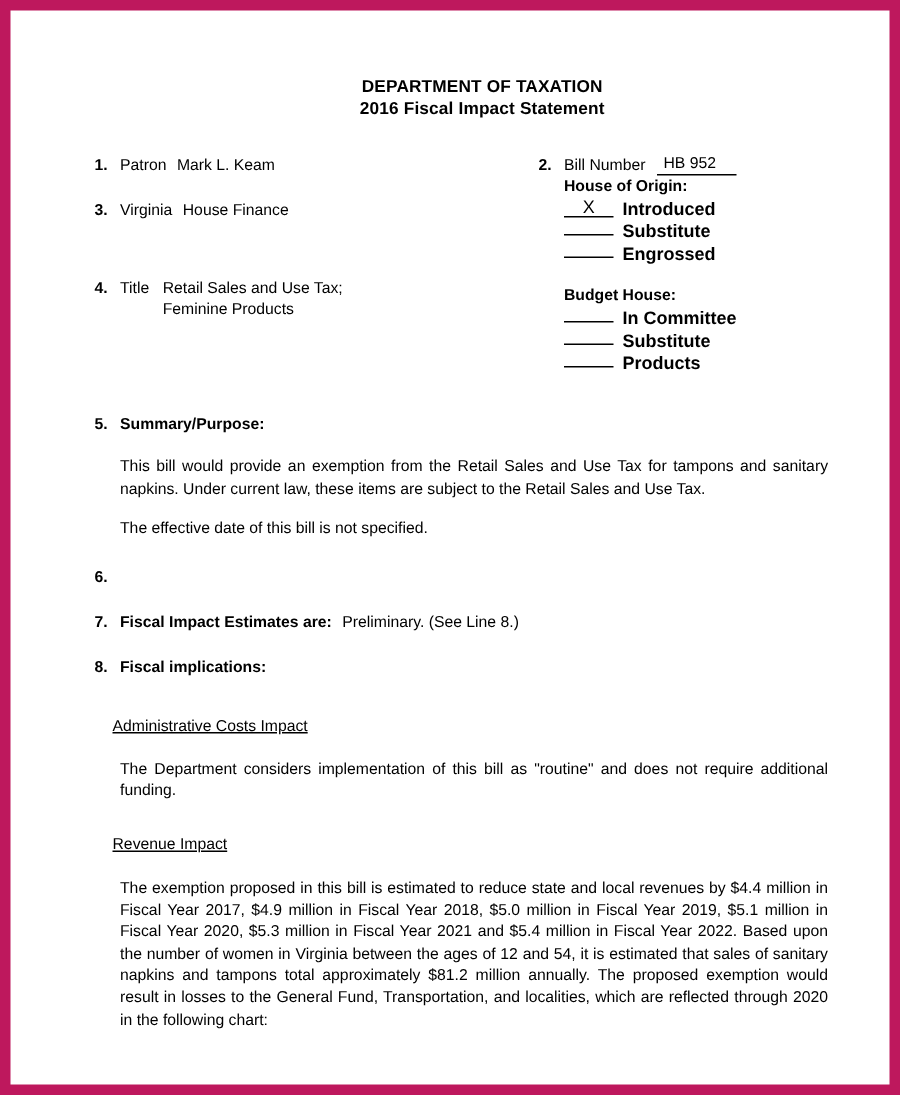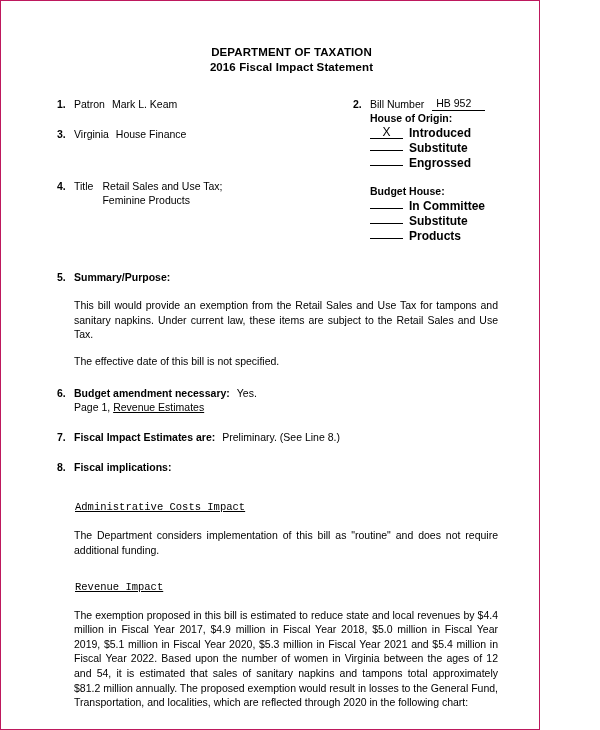--- a/index.html
+++ b/index.html
@@ -10,24 +10,24 @@
   body {
     width: 600px;
     height: 730px;
     font-family: "Liberation Sans", sans-serif;
     color: #000000;
     overflow: hidden;
   }
   .page {
     position: relative;
     box-sizing: border-box;
-    width: 540px;
+    width: 600px;
     height: 730px;
     background: #ffffff;
-    border: 1px solid #be185d;
+    border: 7px solid #be185d;
     padding: 44px 41px 0 56px;
   }
   .doc-header {
     text-align: center;
     font-weight: bold;
     font-size: 11.5px;
     line-height: 15px;
     letter-spacing: 0.1px;
     margin: 0 0 0 28px;
   }
@@ -129,24 +129,23 @@
     margin-left: 17px;
     max-width: 489px;
   }
   .para.nojust { text-align: left; }
 
   .uline { text-decoration: underline; }
 
   .sub-head {
     font-size: 10.5px;
     line-height: 14px;
-    margin-left: 18px;
+    margin-left: 12px;
     text-decoration: underline;
     display: inline-block;
-    font-family: Liberation Mono, monospace;
   }
   .sp-12 { height: 12px; }
   .sp-14 { height: 14px; }
   .sp-16 { height: 16px; }
   .sp-18 { height: 18px; }
   .sp-22 { height: 22px; }
   .sp-26 { height: 26px; }
 </style>
 </head>
 <body>
@@ -233,24 +232,20 @@
   <div class="para">This bill would provide an exemption from the Retail Sales and Use Tax for tampons and sanitary napkins.  Under current law, these items are subject to the Retail Sales and Use Tax.</div>
 
   <div class="sp-12"></div>
 
   <div class="para nojust">The effective date of this bill is not specified.</div>
 
   <div class="sp-18"></div>
 
   <div class="sec">
     <span class="sec-num">6.</span>
-    <span>
-      <span class="sec-head">Budget amendment necessary:</span><span class="sec-val">Yes.</span>
-      <span class="sec-sub"><span>Page 1, </span><span class="uline">Revenue Estimates</span></span>
-    </span>
   </div>
 
   <div class="sp-16"></div>
 
   <div class="sec">
     <span class="sec-num">7.</span>
     <span class="sec-head">Fiscal Impact Estimates are:</span>
     <span class="sec-val">Preliminary.  (See Line 8.)</span>
   </div>
 

